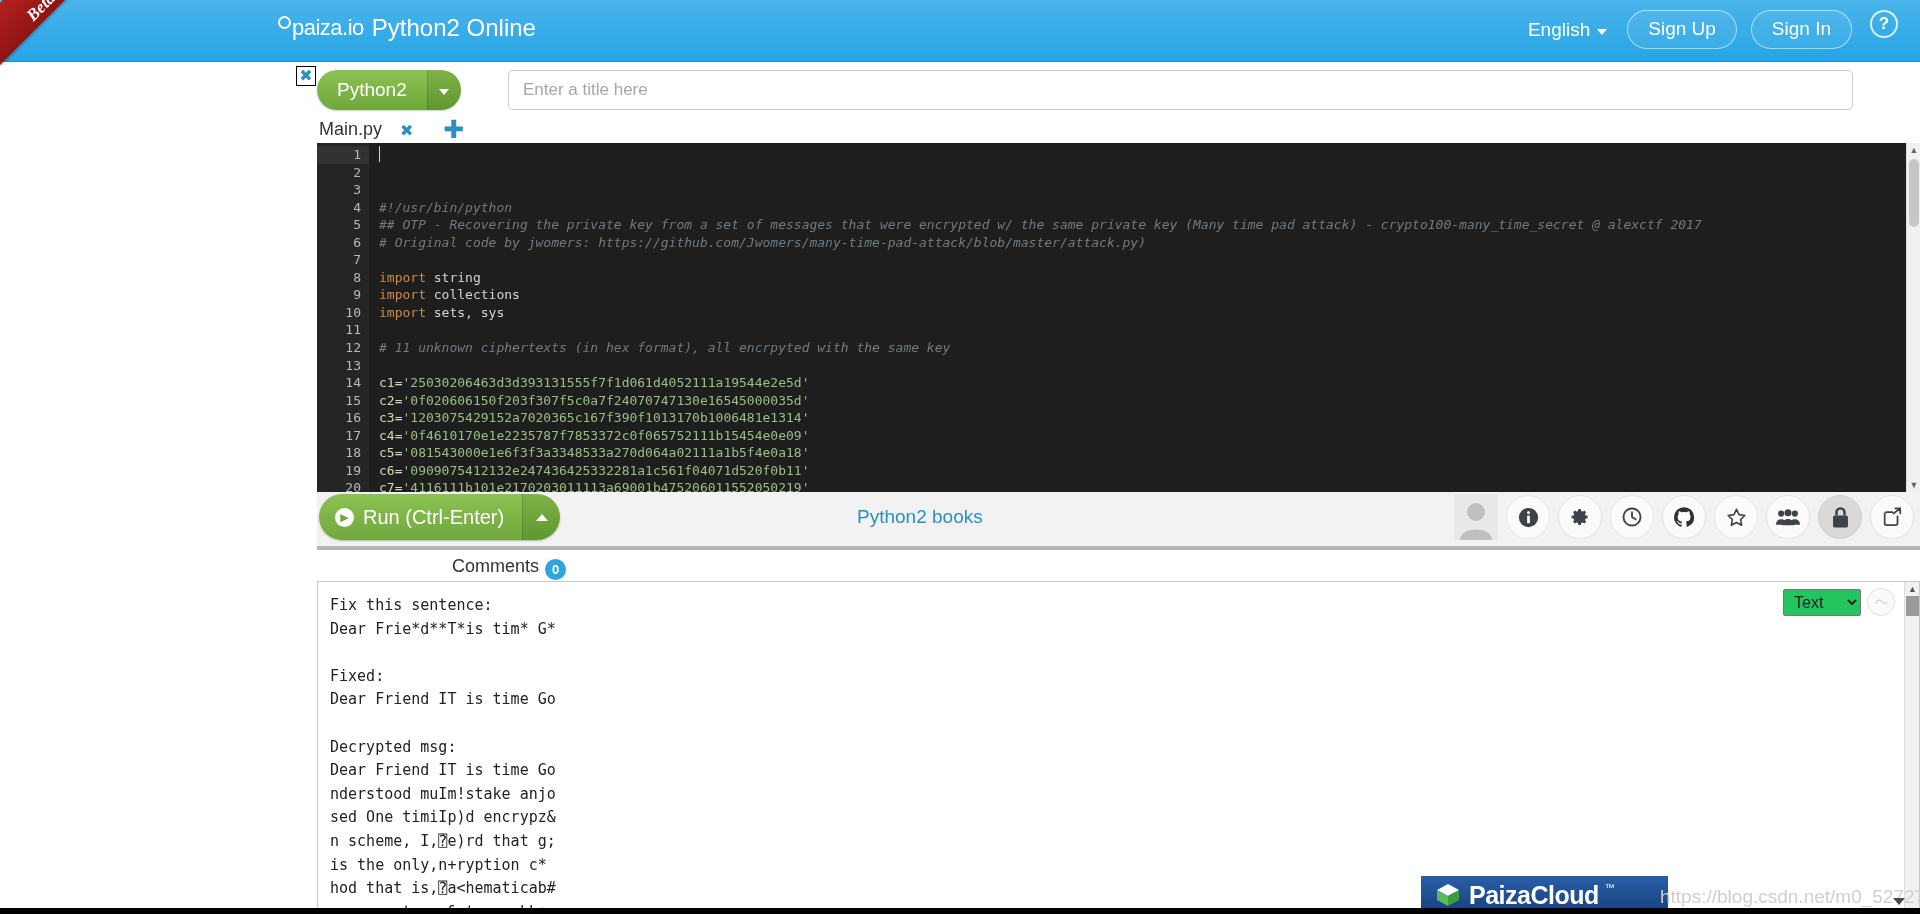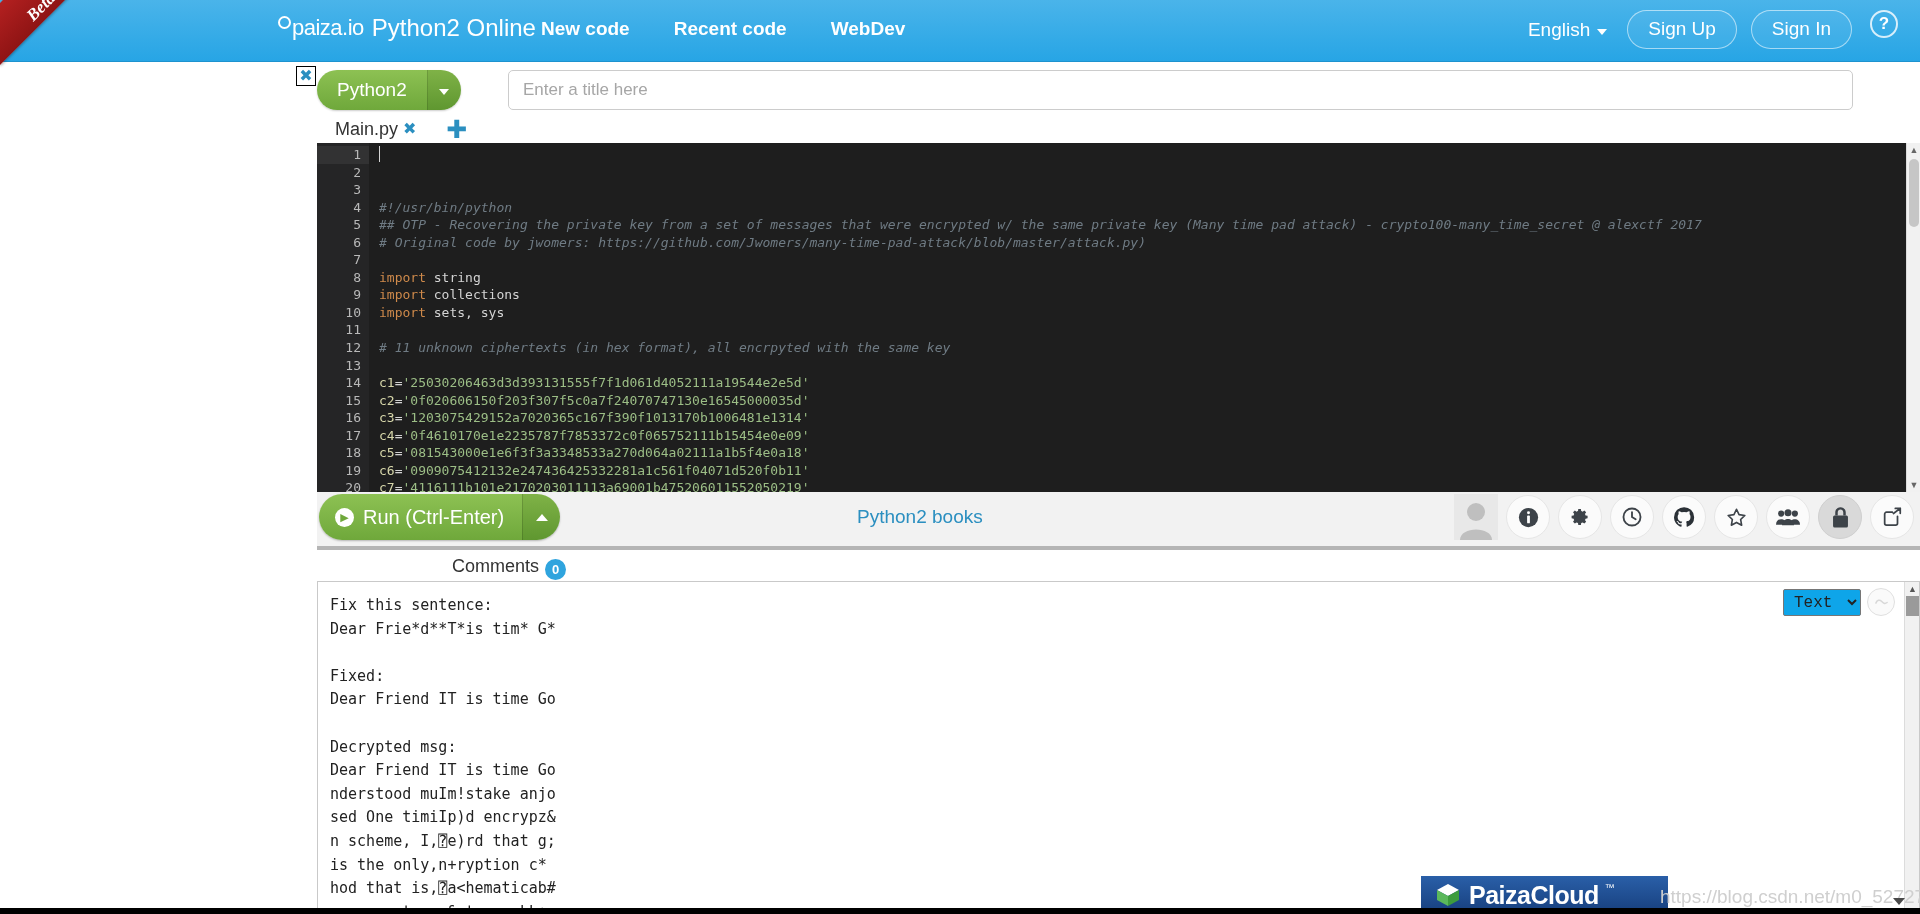--- a/index.html
+++ b/index.html
@@ -137,25 +137,24 @@
   }
   #title-input::placeholder { color: #a6a6a6; }
 
   
   #filetabs {
     position: absolute; left: 317px; top: 113px;
     display: flex; align-items: center; gap: 0;
     height: 32px;
   }
   .file-tab {
-    display: flex; align-items: flex-start; gap: 5px;
+    display: flex; align-items: flex-end; gap: 18px;
     font-size: 18px; color: #333;
     padding: 2px 8px 2px 2px;
     cursor: pointer;
-    margin-left: 16px;
   }
   .file-tab .x { color: #2b8fc0; font-size: 16px; font-weight: bold; cursor: pointer;
     font-family: "DejaVu Sans", sans-serif; }
   .addfile {
     color: #2b8fc0; font-size: 25px; font-weight: bold; line-height: 1;
     margin-left: 22px; cursor: pointer;
     font-family: "DejaVu Sans", sans-serif;
   }
 
   
@@ -326,23 +325,23 @@
     font-family: "DejaVu Sans Mono", monospace;
     font-size: 15px;
     line-height: 23.6px;
     color: #222;
     white-space: pre;
   }
   #fmt-select {
     position: absolute; right: 58px; top: 7px;
     width: 78px; height: 27px;
     border: 1px solid #767676; border-radius: 2px;
-    background: #0ea5e9;
+    background: #22c55e;
     font-size: 16px; color: #222;
-    font-family: Liberation Mono, monospace;
+    font-family: Liberation Sans, sans-serif;
     padding-left: 6px;
   }
   #refresh-circ {
     position: absolute; right: 24px; top: 6px;
     width: 28px; height: 28px; border-radius: 50%;
     border: 1px solid #e0e0e0; background: #fafafa;
     display: flex; align-items: center; justify-content: center;
     color: #d8d8d8; font-size: 15px;
   }
   #out-scroll {
@@ -408,25 +407,20 @@
   </div>
 
   <div class="brand">
     <span class="brand-logo">
       <span class="dot"></span>
         <span>paiza.io</span>
     </span>
     <span class="brand-title">Python2 Online</span>
   </div>
 
-  <div class="nav-links">
-    <a href="#">New code</a>
-    <a href="#">Recent code</a>
-    <a href="#">WebDev</a>
-  </div>
 
   <div class="nav-right">
     <div class="lang">
       <span>English</span>
       <span class="caret-down"></span>
     </div>
     <div class="pill-btn">Sign Up</div>
     <div class="pill-btn">Sign In</div>
     <div class="help-circle">?</div>
   </div>

